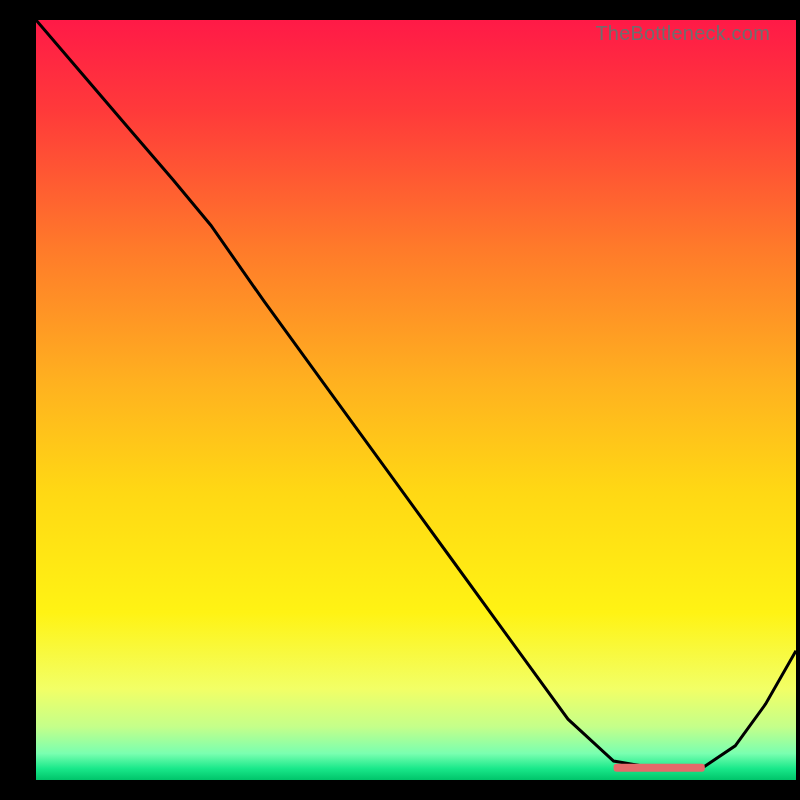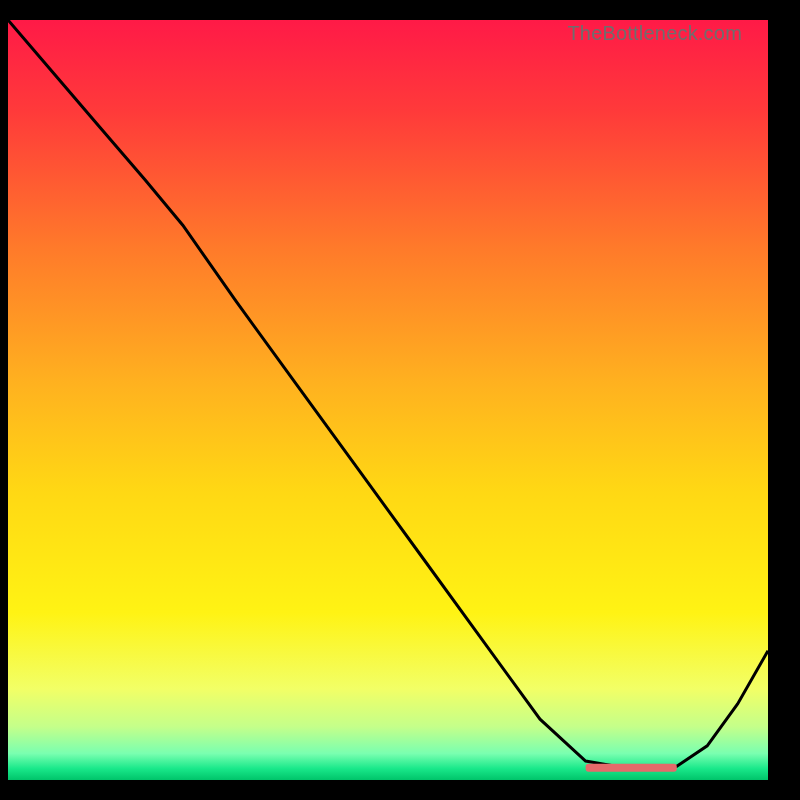--- a/index.html
+++ b/index.html
@@ -6,21 +6,21 @@
     margin: 0;
     padding: 0;
     width: 800px;
     height: 800px;
     background: #000;
     overflow: hidden;
     font-family: Arial, Helvetica, sans-serif;
   }
   .frame {
     position: absolute;
-    left: 8px;
+    left: 36px;
     top: 20px;
     width: 740px;
     height: 760px;
     background: #000;
   }
   .plot {
     position: absolute;
     left: 0;
     top: 0;
     width: 760px;

